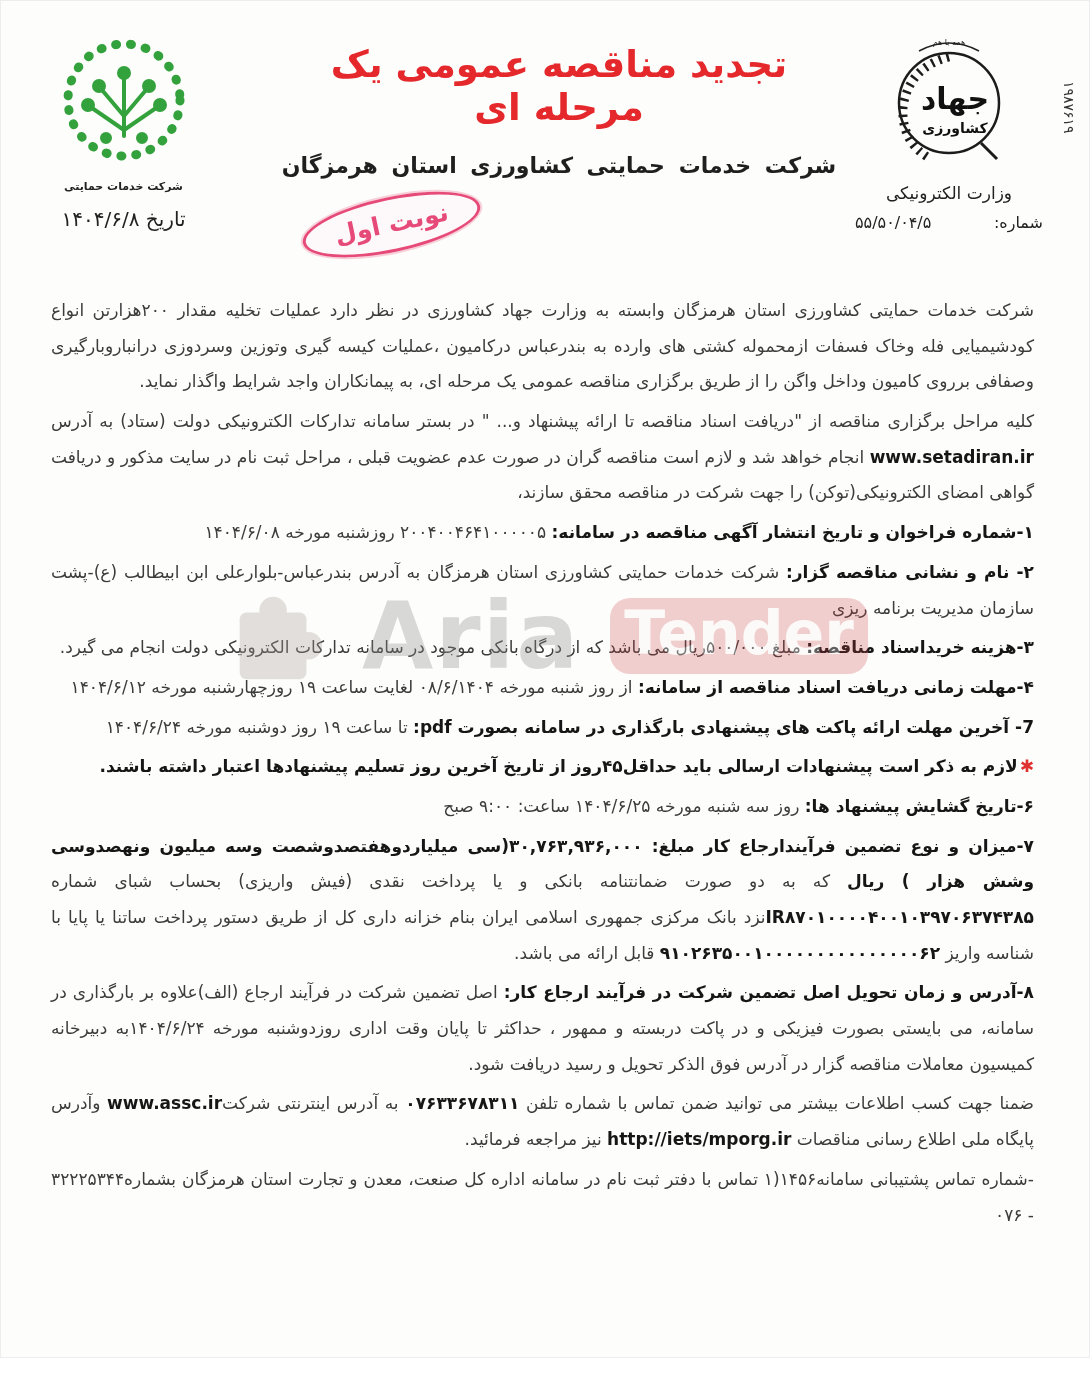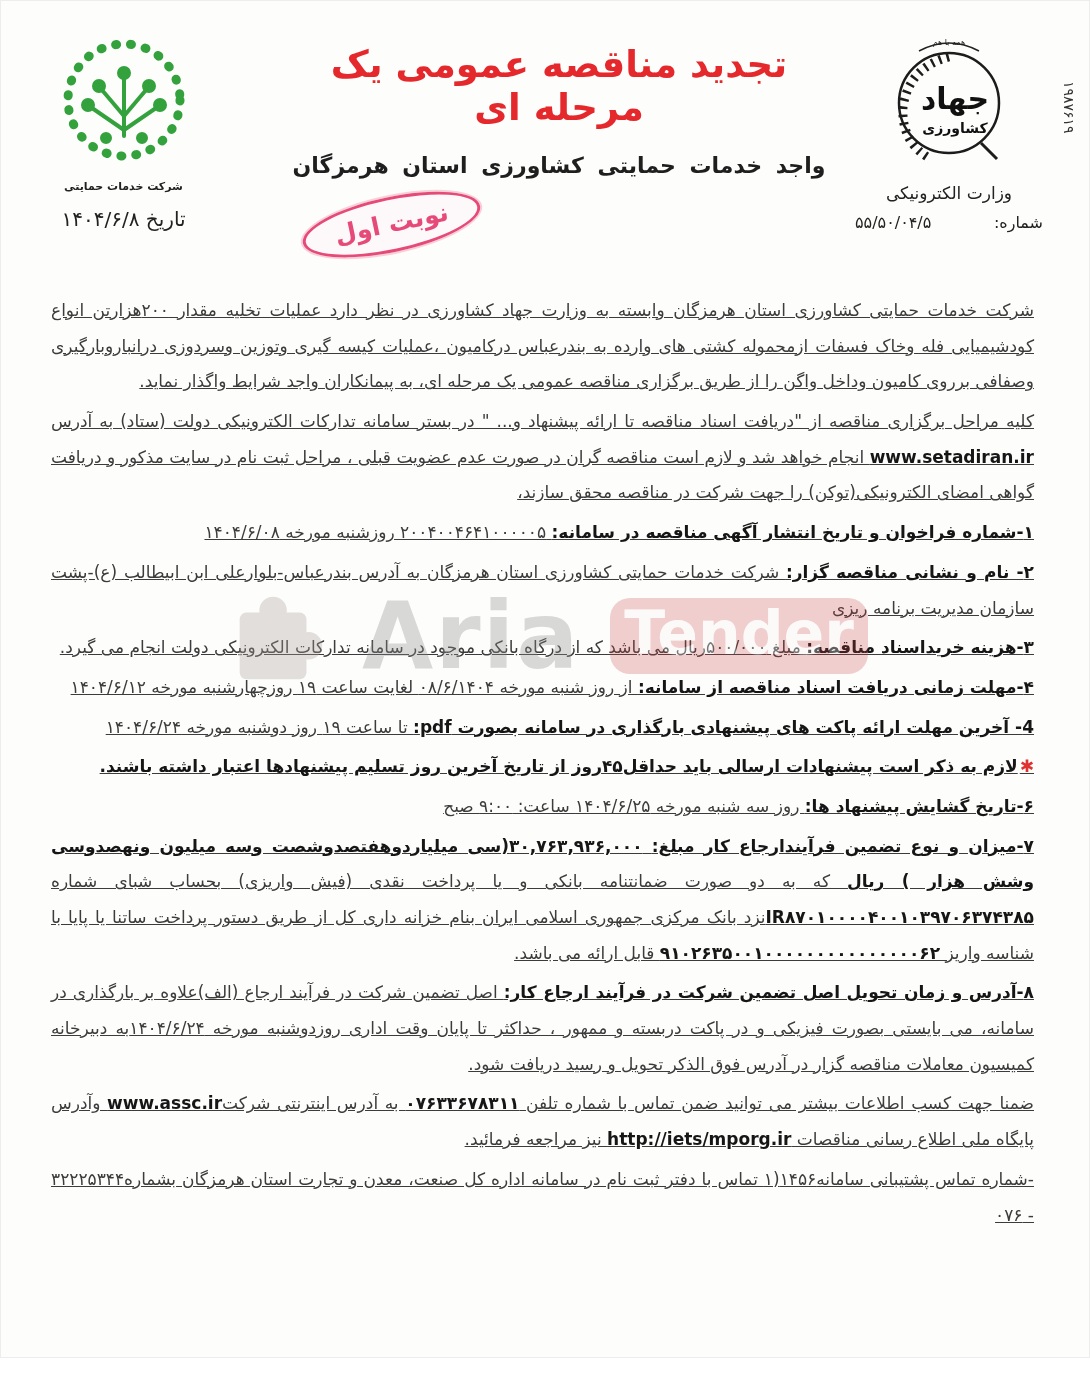--- a/index.html
+++ b/index.html
@@ -83,21 +83,21 @@
     background: rgba(205, 62, 66, 0.75);
     padding: 0 14px 6px; border-radius: 20px;
   }
 
   
   .doc-body {
     position: absolute; top: 292px; right: 55px; left: 50px;
     font-size: 17px; line-height: 2.1; text-align: justify;
     color: #3c3c3c;
   }
-  .doc-body p { margin-bottom: 4px; text-decoration: underline; }
+  .doc-body p { margin-bottom: 4px; }
   .lead { font-weight: bold; color: #161616; }
   .b { font-weight: bold; color: #161616; }
   .star { color: #e03131; font-weight: bold; margin-left: 2px; }
   .note-text { font-weight: bold; color: #161616; }
 </style>
 </head>
 <body>
 
 <div class="page">
 
@@ -117,21 +117,21 @@
       </svg>
       <div class="ministry">وزارت الکترونیکی</div>
       <div class="number-line">
         <span>شماره:</span>
         <span>۵۵/۵۰/۰۴/۵</span>
       </div>
     </div>
 
     <div class="center-block">
       <h1 class="title">تجدید مناقصه عمومی یک مرحله ای</h1>
-      <h2 class="subtitle">واجد خدمات حمایتی کشاورزی  استان هرمزگان</h2>
+      <h2 class="subtitle">شرکت خدمات حمایتی کشاورزی  استان هرمزگان</h2>
     </div>
 
     <div class="left-block">
       <svg width="128" height="128" viewBox="0 0 128 128">
         <circle cx="64" cy="64" r="56" fill="none" stroke="#33a23d" stroke-width="9" stroke-dasharray="1 14" stroke-linecap="round"></circle>
         <g stroke="#33a23d" stroke-width="4" fill="#33a23d" stroke-linecap="round">
           <line x1="64" y1="100" x2="64" y2="42"></line>
           <line x1="64" y1="80" x2="42" y2="54"></line>
           <line x1="64" y1="80" x2="86" y2="54"></line>
           <line x1="64" y1="94" x2="32" y2="72"></line>
@@ -186,21 +186,21 @@
 
     <p>
       <span class="lead">۳-هزینه خریداسناد مناقصه:</span><span> مبلغ ۵۰۰/۰۰۰ریال می باشد که از درگاه بانکی موجود در سامانه تدارکات الکترونیکی دولت انجام می گیرد.</span>
     </p>
 
     <p>
       <span class="lead">۴-مهلت زمانی دریافت اسناد مناقصه از سامانه:</span><span> از روز شنبه مورخه ۰۸/۶/۱۴۰۴ لغایت ساعت ۱۹ روزچهارشنبه مورخه ۱۴۰۴/۶/۱۲</span>
     </p>
 
     <p>
-      <span class="lead">4- آخرین مهلت ارائه پاکت های پیشنهادی بارگذاری در سامانه بصورت pdf:</span><span> تا ساعت ۱۹ روز دوشنبه مورخه ۱۴۰۴/۶/۲۴</span>
+      <span class="lead">7- آخرین مهلت ارائه پاکت های پیشنهادی بارگذاری در سامانه بصورت pdf:</span><span> تا ساعت ۱۹ روز دوشنبه مورخه ۱۴۰۴/۶/۲۴</span>
     </p>
 
     <p>
       <span class="star">✱</span><span class="note-text">لازم به ذکر است پیشنهادات ارسالی باید حداقل۴۵روز از تاریخ آخرین روز تسلیم پیشنهادها اعتبار داشته باشند.</span>
     </p>
 
     <p>
       <span class="lead">۶-تاریخ گشایش پیشنهاد ها:</span><span> روز سه شنبه  مورخه ۱۴۰۴/۶/۲۵  ساعت:  ۹:۰۰ صبح</span>
     </p>
 

